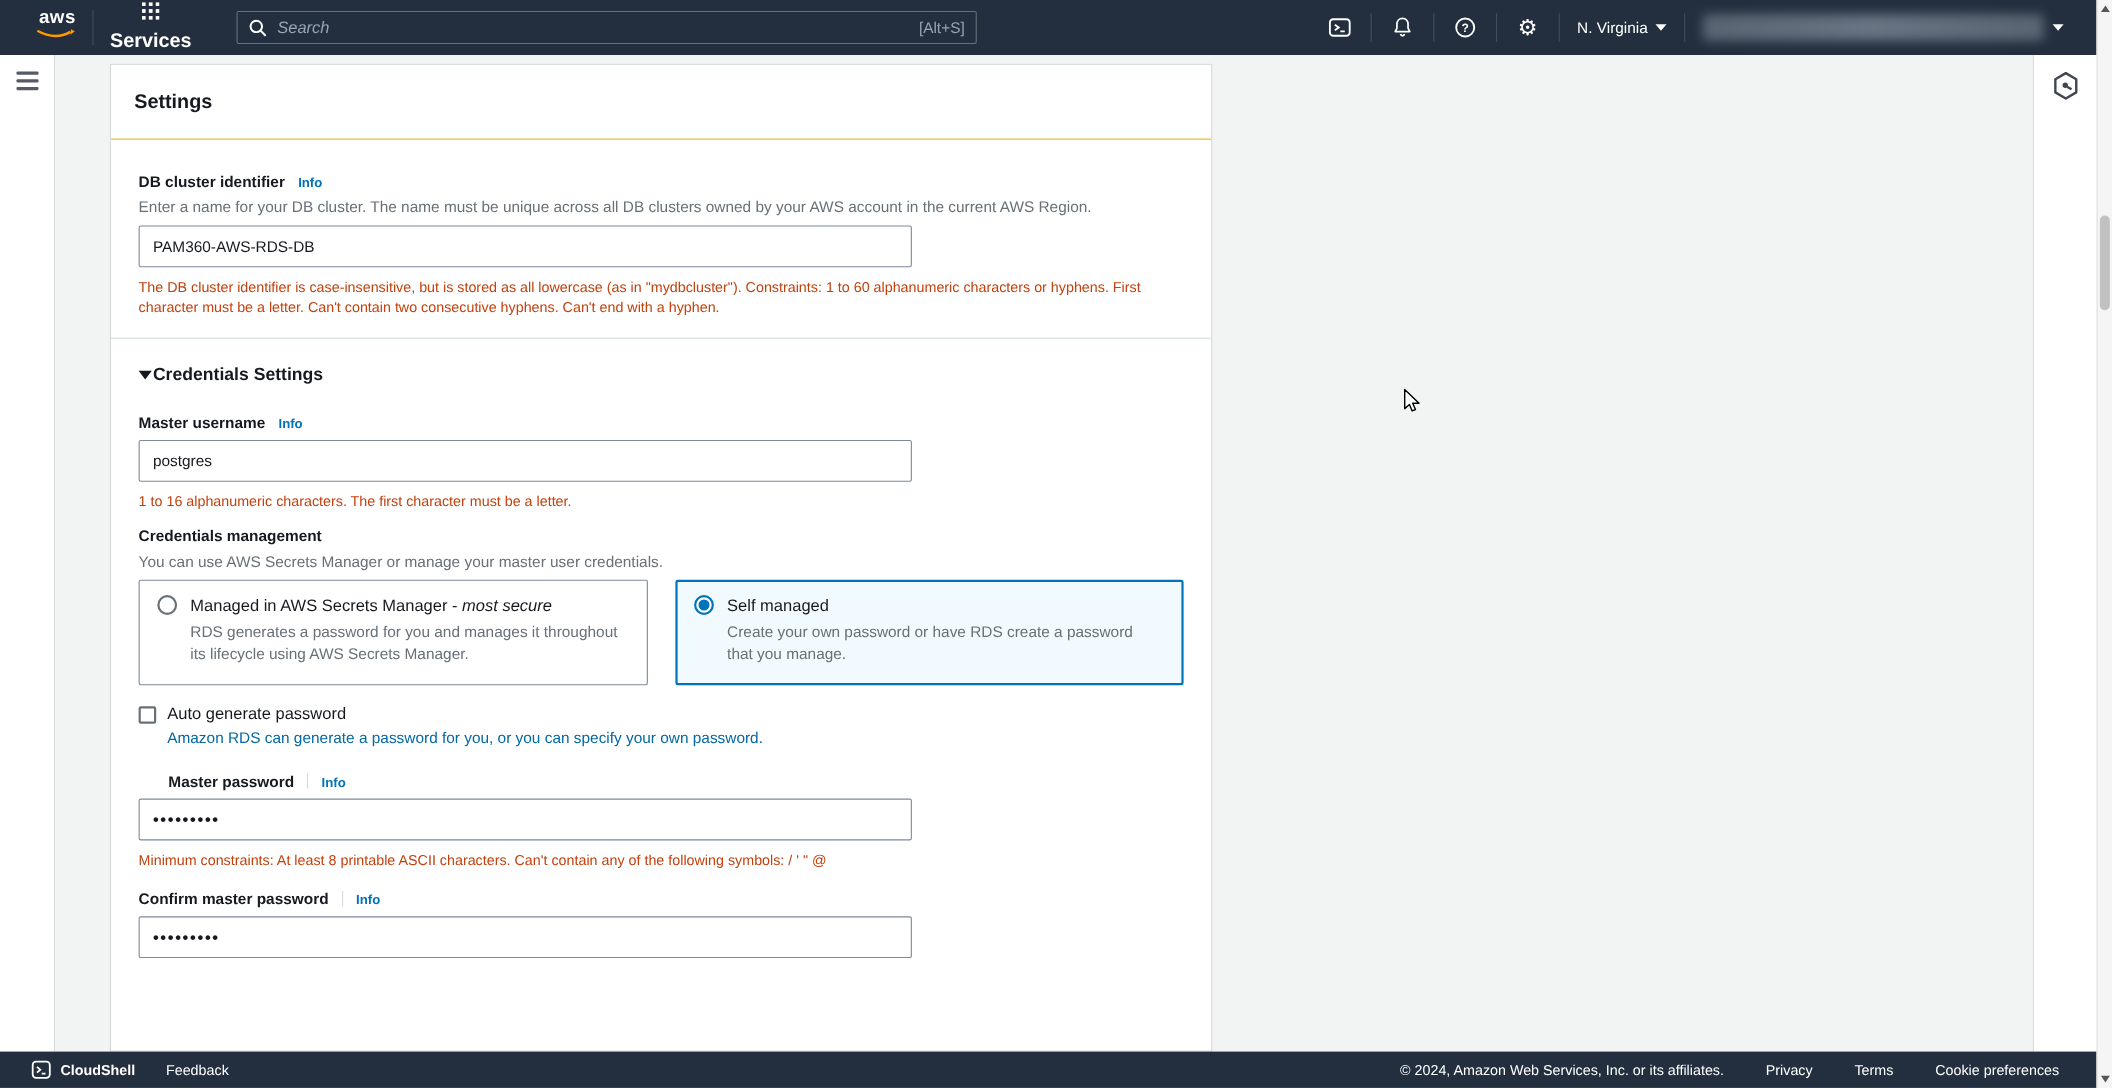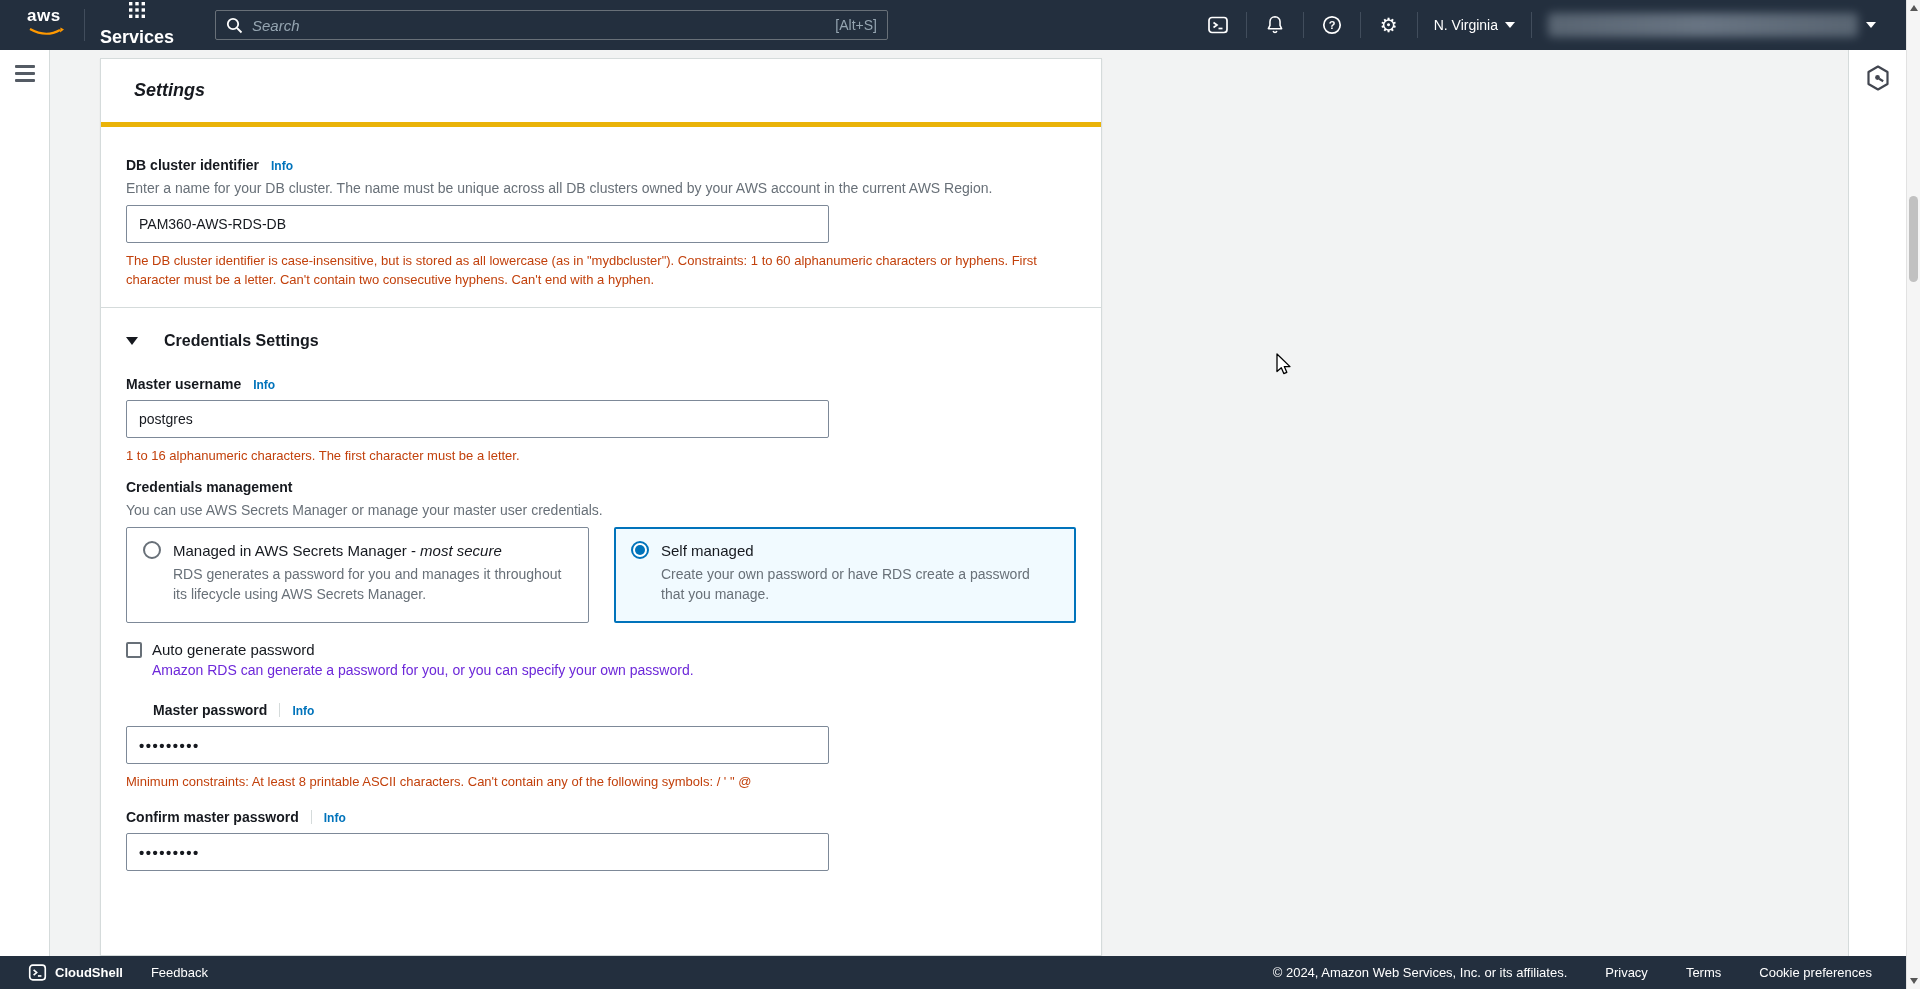--- a/index.html
+++ b/index.html
@@ -1,21 +1,21 @@
 <!DOCTYPE html>
 <html><head>
 <meta charset="utf-8">
 <style>
   * { margin:0; padding:0; box-sizing:border-box; }
   html,body { width:1920px; height:989px; overflow:hidden; }
   body { font-family:"Liberation Sans", sans-serif; background:#f2f3f3; position:relative; color:#16191f; }
 
   
   .topnav { position:absolute; top:0; left:0; width:1906px; height:50px; background:#232f3e; display:flex; align-items:center; z-index:30; }
-  .logo { margin-left:27px; width:42px; text-align:left; position:relative; cursor:pointer; }
+  .logo { margin-left:27px; width:42px; text-align:right; position:relative; cursor:pointer; }
   .logo .aws-text { color:#fff; font-weight:bold; font-size:17px; letter-spacing:.5px; line-height:14px; display:block; }
   .nav-sep { width:1px; height:32px; background:#414d5c; margin:0 15px; }
   .nav-sep.short { height:26px; margin:0 16px; }
   .services { display:flex; align-items:center; gap:9px; color:#fff; font-size:18px; font-weight:700; cursor:pointer;flex-direction:column; }
   .searchbox { position:absolute; left:215px; top:10px; width:673px; height:30px; background:#232f3e; border:1px solid #687078; border-radius:2px; display:flex; align-items:center; padding:0 10px; }
   .searchbox input { flex:1; background:transparent; border:none; outline:none; color:#d5dbdb; font-size:15px; font-style:italic; margin-left:9px; font-family:"Liberation Sans", sans-serif; }
   .searchbox input::placeholder { color:#95a5b1; }
   .search-shortcut { color:#95a5b1; font-size:14px; }
   .nav-right { position:absolute; right:30px; top:0; height:50px; display:flex; align-items:center; }
   .nav-icon { width:24px; height:24px; display:flex; align-items:center; justify-content:center; cursor:pointer; }
@@ -34,33 +34,33 @@
 
   
   .scrollbar { position:absolute; left:1906px; top:0; width:14px; height:989px; background:#f5f5f5; border-left:1px solid #e2e2e2; z-index:40; }
   .sb-arrow-up, .sb-arrow-down { position:absolute; left:3px; width:0; height:0; border-left:4px solid transparent; border-right:4px solid transparent; }
   .sb-arrow-up { top:5px; border-bottom:6px solid #575757; }
   .sb-arrow-down { bottom:5px; border-top:6px solid #575757; }
   .sb-thumb { position:absolute; left:2px; top:196px; width:9px; height:86px; background:#c1c1c1; border-radius:5px; }
 
   
   .card { position:absolute; left:100px; top:58px; width:1002px; height:898px; background:#fff; border:1px solid #d5dbdb; box-shadow:0 1px 1px rgba(0,28,36,.1); overflow:hidden; z-index:5; }
-  .card-header { height:68px; border-bottom:5px solid #eab308; display:flex; align-items:center; padding:0 33px;font-style:italic; }
+  .card-header { height:68px; border-bottom:1px solid #eab308; display:flex; align-items:center; padding:0 21px; }
   .card-title { font-size:18px; font-weight:700; }
   .card-body { padding:30px 25px 0; }
   .label-row { display:flex; align-items:baseline; gap:12px; }
   .field-label { font-size:14px; font-weight:700; }
   .info-link { font-size:12px; font-weight:700; color:#0073bb; cursor:pointer; }
   .label-divider { width:1px; height:14px; background:#d5dbdb; align-self:center; }
   .field-desc { font-size:14px; color:#687078; margin-top:6px; line-height:18px; }
   .text-input { display:block; width:703px; height:38px; border:1px solid #7d8998; border-radius:2px; padding:0 12px; font-size:14px; color:#16191f; margin-top:8px; background:#fff; font-family:"Liberation Sans", sans-serif; }
   .password-input { font-size:15px; letter-spacing:1.5px; font-weight:700; }
   .constraint { font-size:13px; color:#c2410c; margin-top:8px; line-height:19px; max-width:952px; }
   .section-divider { height:1px; background:#d5dbdb; margin:18px -25px 0; }
-  .section-header { margin-top:24px; display:flex; align-items:center; gap:26px; cursor:pointer; }
+  .section-header { margin-top:24px; display:flex; align-items:center; gap:1px; cursor:pointer; }
   .section-header .tri { width:0; height:0; border-left:6px solid transparent; border-right:6px solid transparent; border-top:8px solid #16191f; }
   .section-title { font-size:16px; font-weight:700; }
   .mt-block { margin-top:26px; }
   .mt-small { margin-top:14px; }
 
   
   .tiles { display:flex; gap:25px; margin-top:8px; }
   .tile { width:463px; height:96px; border:1px solid #7d8998; border-radius:2px; padding:13px 16px; cursor:pointer; background:#fff; }
   .tile.selected { width:462px; border:2px solid #0073bb; background:#f1faff; padding:12px 15px; }
   .tile-title-row { display:flex; align-items:center; gap:12px; }
@@ -68,21 +68,21 @@
   .tile-title em { font-style:italic; }
   .tile-desc { font-size:14px; color:#687078; line-height:20px; margin-left:30px; margin-top:5px; max-width:390px; }
   .radio { width:18px; height:18px; border-radius:50%; border:2px solid #687078; background:#fff; flex:none; position:relative; }
   .radio.checked { border-color:#0073bb; }
   .radio.checked::after { content:""; position:absolute; left:2px; top:2px; width:10px; height:10px; border-radius:50%; background:#0073bb; }
 
   
   .checkbox-row { display:flex; align-items:center; gap:10px; margin-top:18px; }
   .checkbox { width:16px; height:16px; border:2px solid #687078; border-radius:2px; background:#fff; flex:none; cursor:pointer; }
   .checkbox-label { font-size:15px; color:#16191f; cursor:pointer; }
-  .checkbox-desc { font-size:14px; color:#6d28d9; margin:4px 0 0 26px; }
+  .checkbox-desc { font-size:14px; color:#0369a1; margin:4px 0 0 26px; }
 
   
   .footer { position:absolute; left:0; top:956px; width:1906px; height:33px; background:#232f3e; display:flex; align-items:center; justify-content:space-between; padding:0 34px 0 28px; z-index:30; color:#fff; }
   .footer-left { display:flex; align-items:center; gap:28px; }
   .cloudshell-btn { display:flex; align-items:center; gap:8px; cursor:pointer; font-size:13px; font-weight:700; }
   .feedback-btn { font-size:13px; cursor:pointer; }
   .footer-right { display:flex; align-items:center; gap:38px; font-size:13px; }
   .footer-link { cursor:pointer; }
 
   

